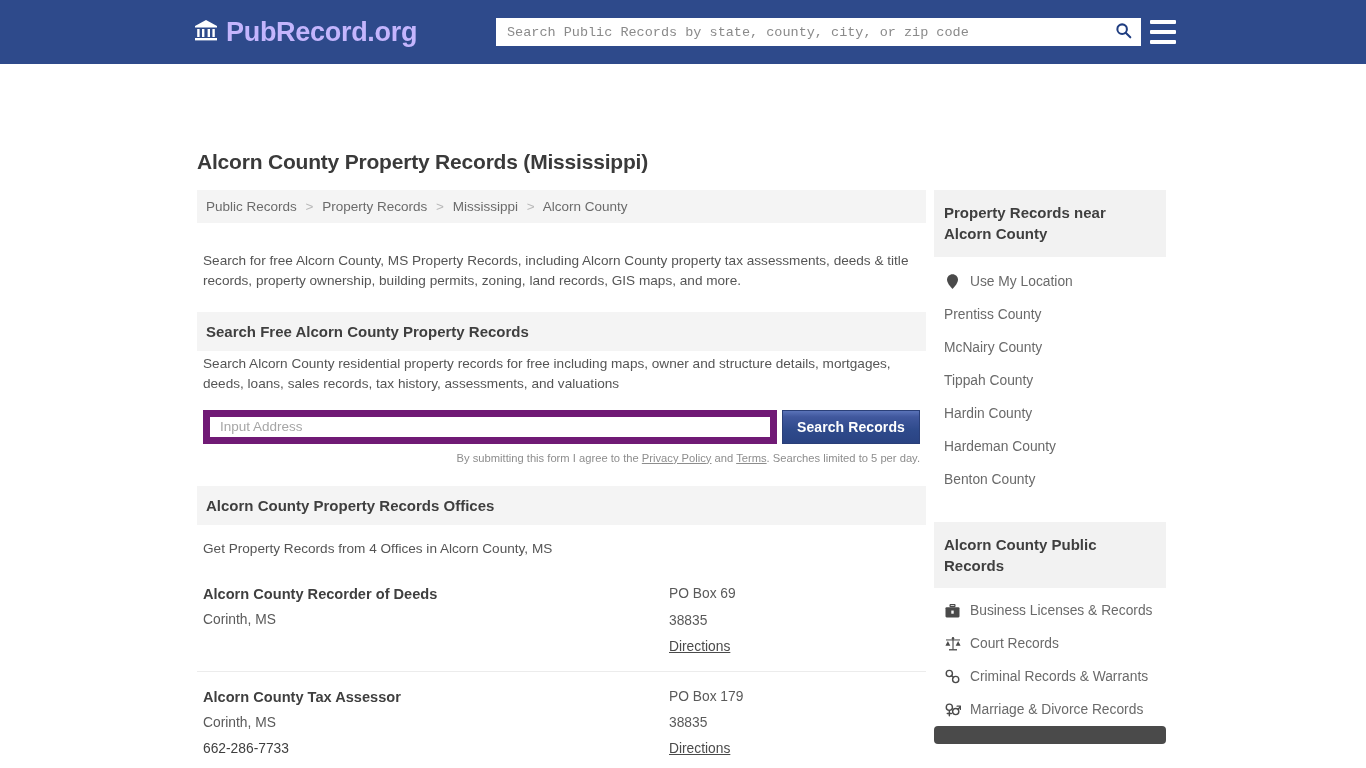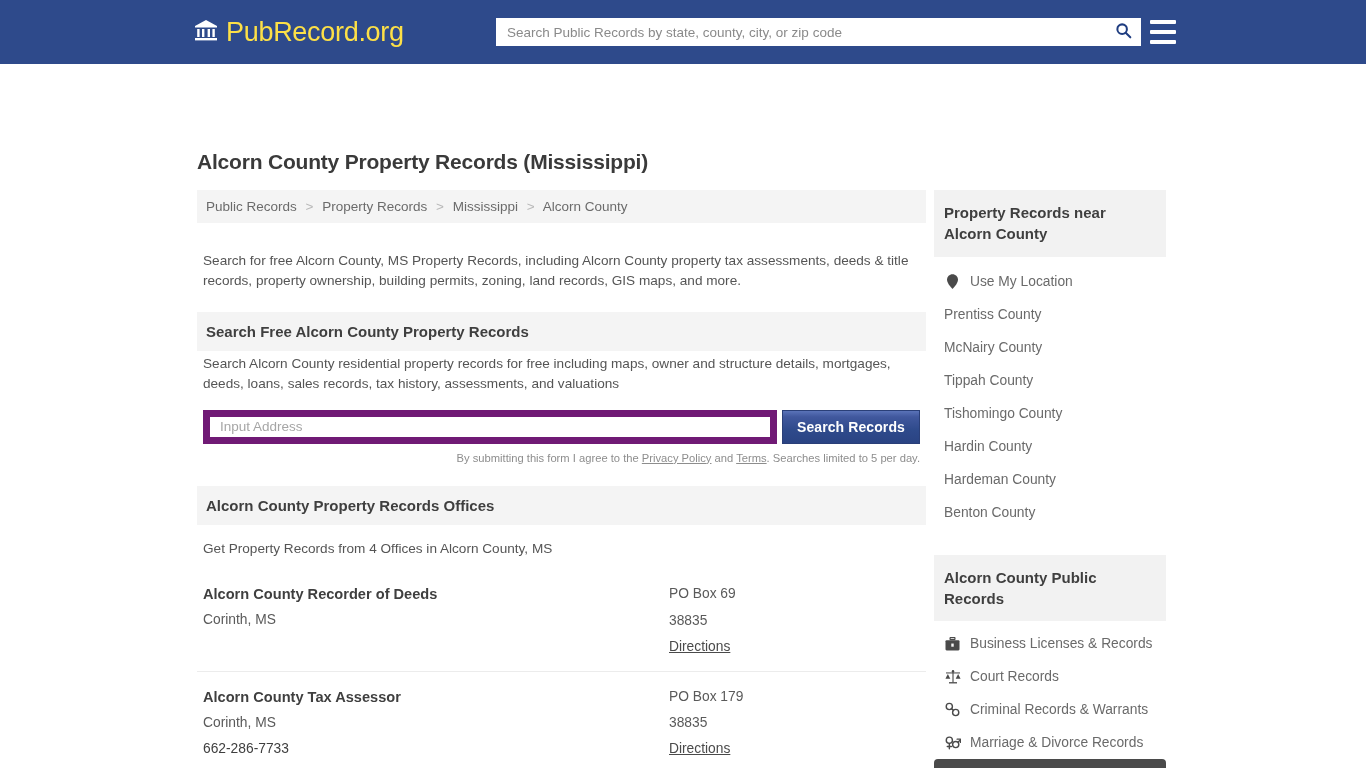--- a/index.html
+++ b/index.html
@@ -20,23 +20,23 @@
     align-items: center;
     position: relative;
   }
   .brand {
     position: absolute;
     left: 194px;
     top: 18px;
     display: flex;
     align-items: center;
     gap: 8px;
-    color: #fde047;
+    color: #c4b5fd;
     font-size: 27px;
-    font-weight: normal;
+    font-weight: bold;
     letter-spacing: -0.3px;
     text-decoration: none;
     line-height: 1;
   }
   .brand-icon { display: block; }
 
   .header-search {
     position: absolute;
     left: 496px;
     top: 18px;
@@ -47,21 +47,21 @@
     display: flex;
     align-items: center;
   }
   .header-search input {
     flex: 1;
     border: none;
     outline: none;
     height: 100%;
     padding: 0 10px;
     font-size: 13.5px;
-    font-family: Liberation Sans, sans-serif;
+    font-family: Liberation Mono, monospace;
     color: #333;
     background: transparent;
   }
   .header-search input::placeholder { color: #8a8a8a; }
   .search-go {
     width: 34px; height: 100%;
     display: flex; align-items: center; justify-content: center;
     background: transparent;
     border: none;
     cursor: pointer;
@@ -370,23 +370,20 @@
         <li class="aside-item">
           <span>Prentiss County</span>
         </li>
         <li class="aside-item">
           <span>McNairy County</span>
         </li>
         <li class="aside-item">
           <span>Tippah County</span>
         </li>
         <li class="aside-item">
-          <span>Tishomingo County</span>
-        </li>
-        <li class="aside-item">
           <span>Hardin County</span>
         </li>
         <li class="aside-item">
           <span>Hardeman County</span>
         </li>
         <li class="aside-item">
           <span>Benton County</span>
         </li>
       </ul>
     </div>

